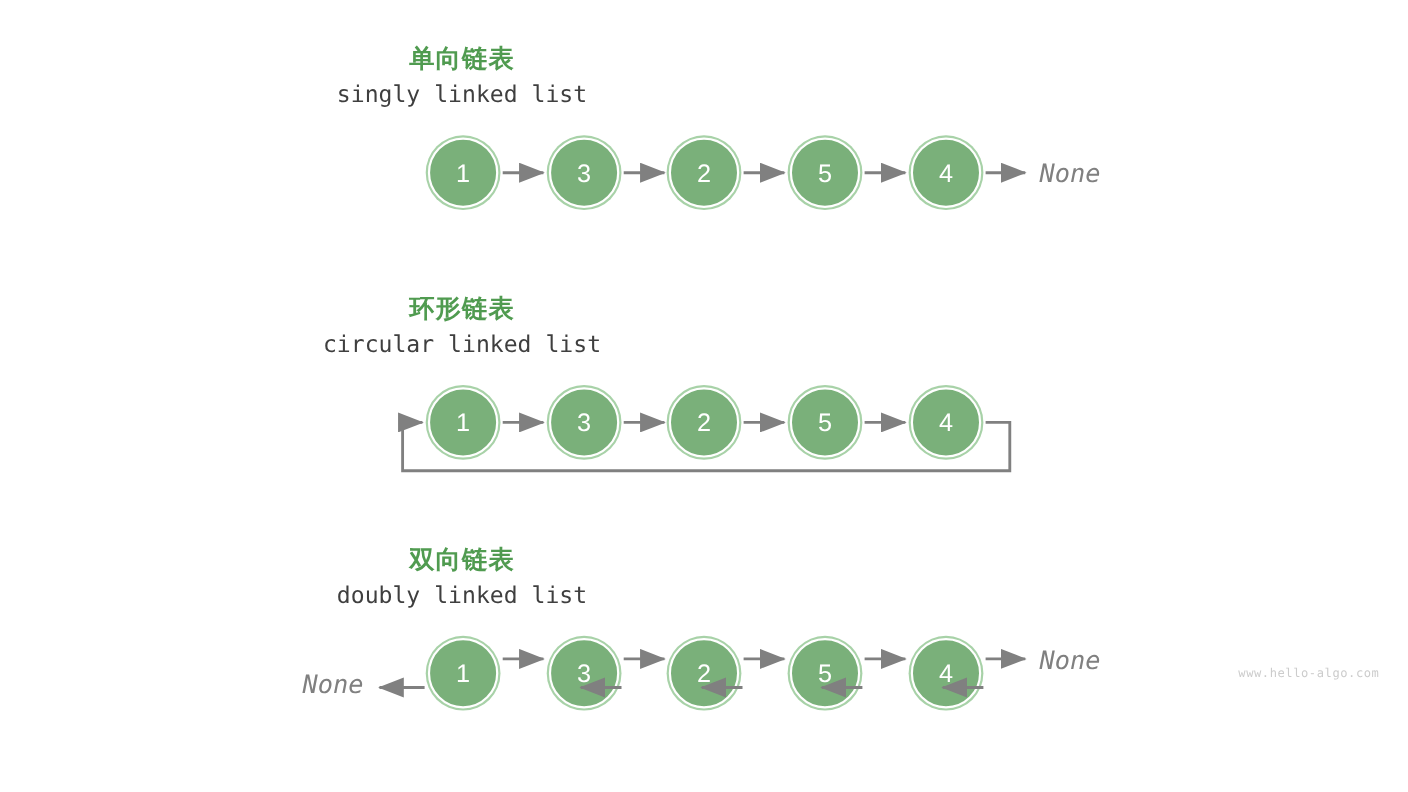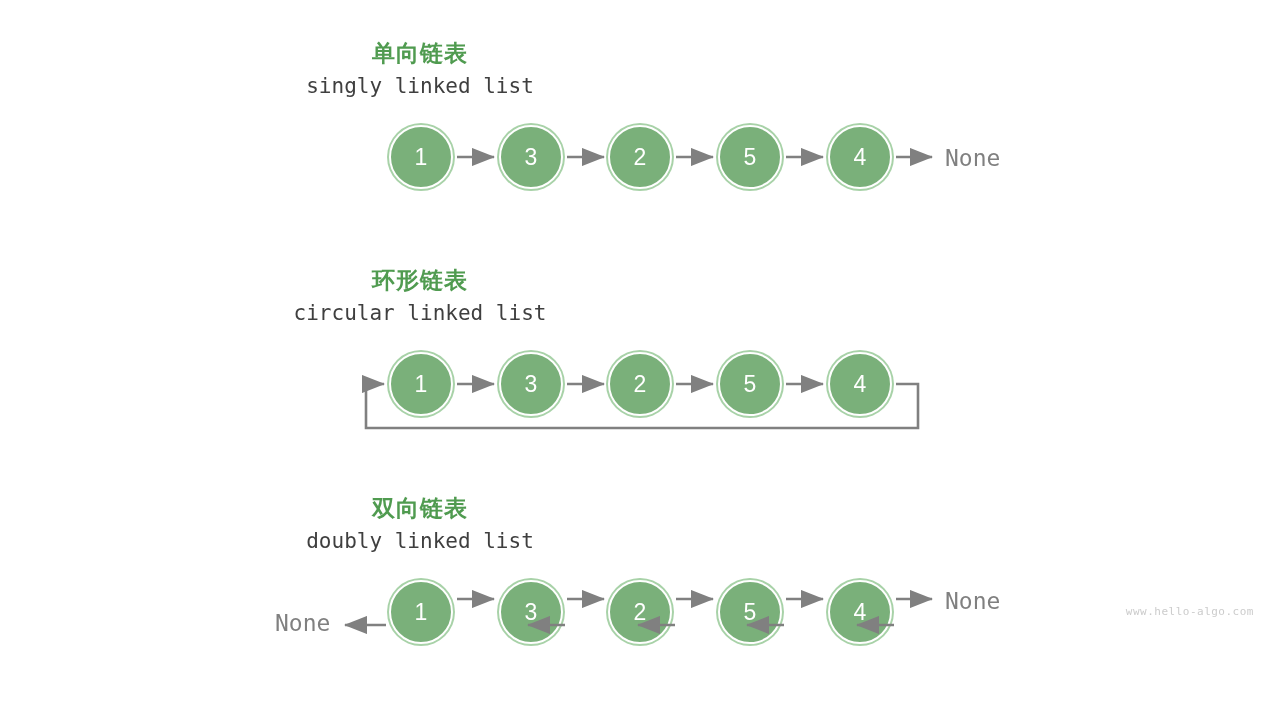--- a/index.html
+++ b/index.html
@@ -71,20 +71,21 @@
     line-height: 1;
   }
 
   
   .none-label {
     position: absolute;
     font-family: "DejaVu Sans Mono", monospace;
     font-size: 23px;
     color: #808080;
     white-space: nowrap;
+    font-style: italic;
   }
 
   
   .arrows {
     position: absolute;
     left: 0;
     top: 0;
     width: 1280px;
     height: 720px;
     pointer-events: none;

